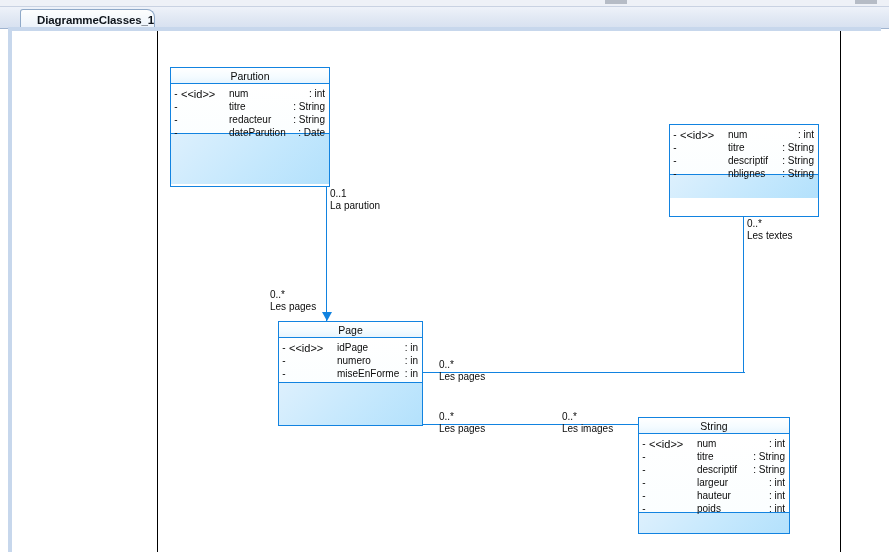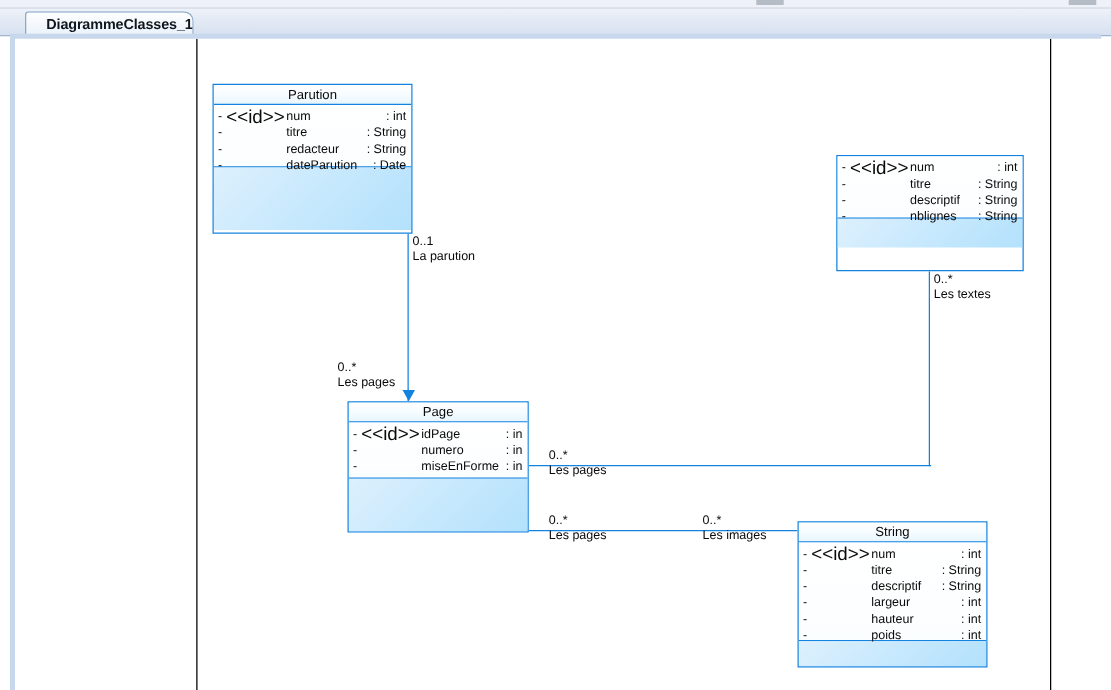--- a/index.html
+++ b/index.html
@@ -124,21 +124,21 @@
   }
   .attr-row {
     display: flex;
     align-items: center;
     height: 13px;
     font-size: 10px;
     color: #0a0a0a;
     white-space: nowrap;
   }
   .attr-vis  { width: 10px; text-align: center; flex: 0 0 10px; }
-  .attr-ster { width: 48px; flex: 0 0 48px; font-size: 15px; }
+  .attr-ster { width: 48px; flex: 0 0 48px; font-size: 11px; }
   .attr-name { flex: 1 1 auto; }
   .attr-type { flex: 0 0 auto; padding-right: 4px; text-align: right; }
   .uml-ops {
     background: linear-gradient(135deg, #ddf0fd 0%, #c5e8fd 55%, #b3e1fc 100%);
   }
 
   
   .conn {
     position: absolute;
     background: #1283e0;

